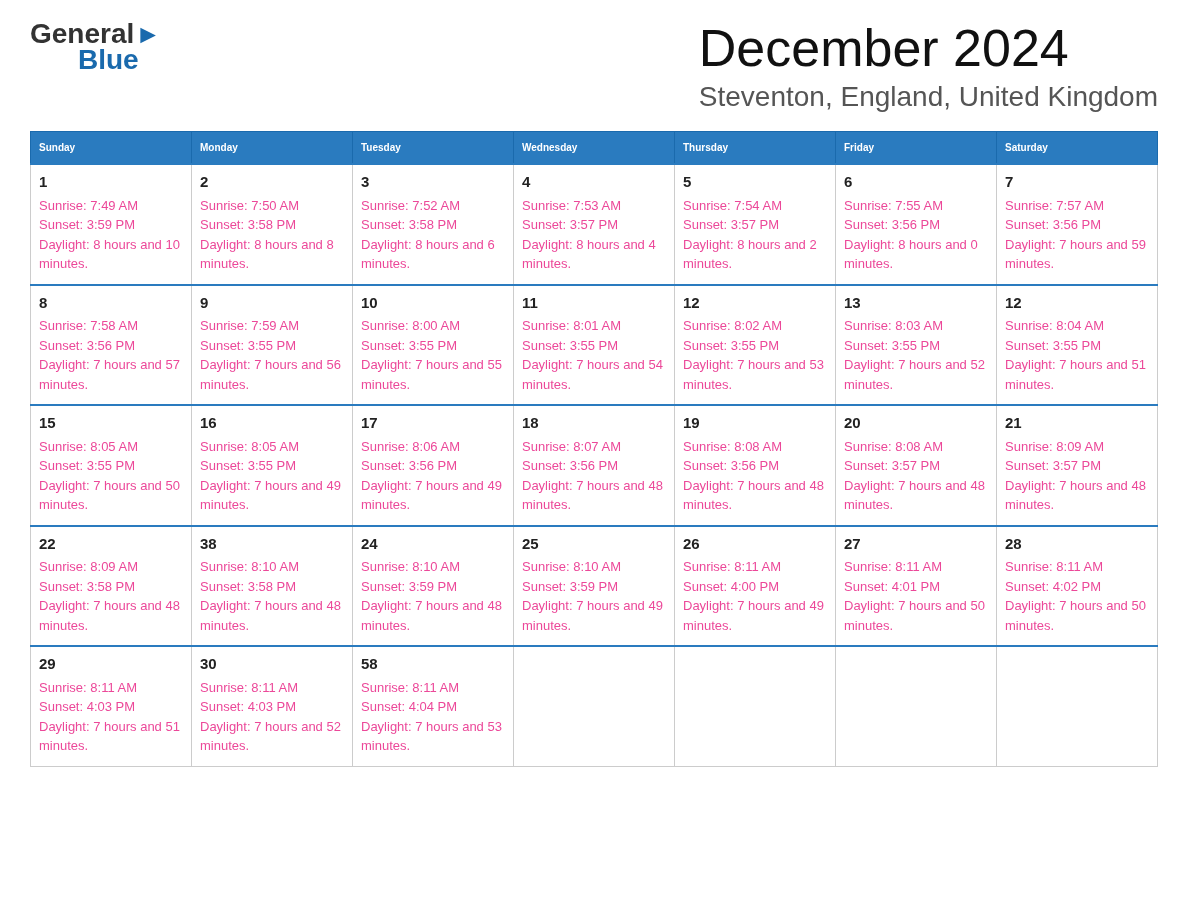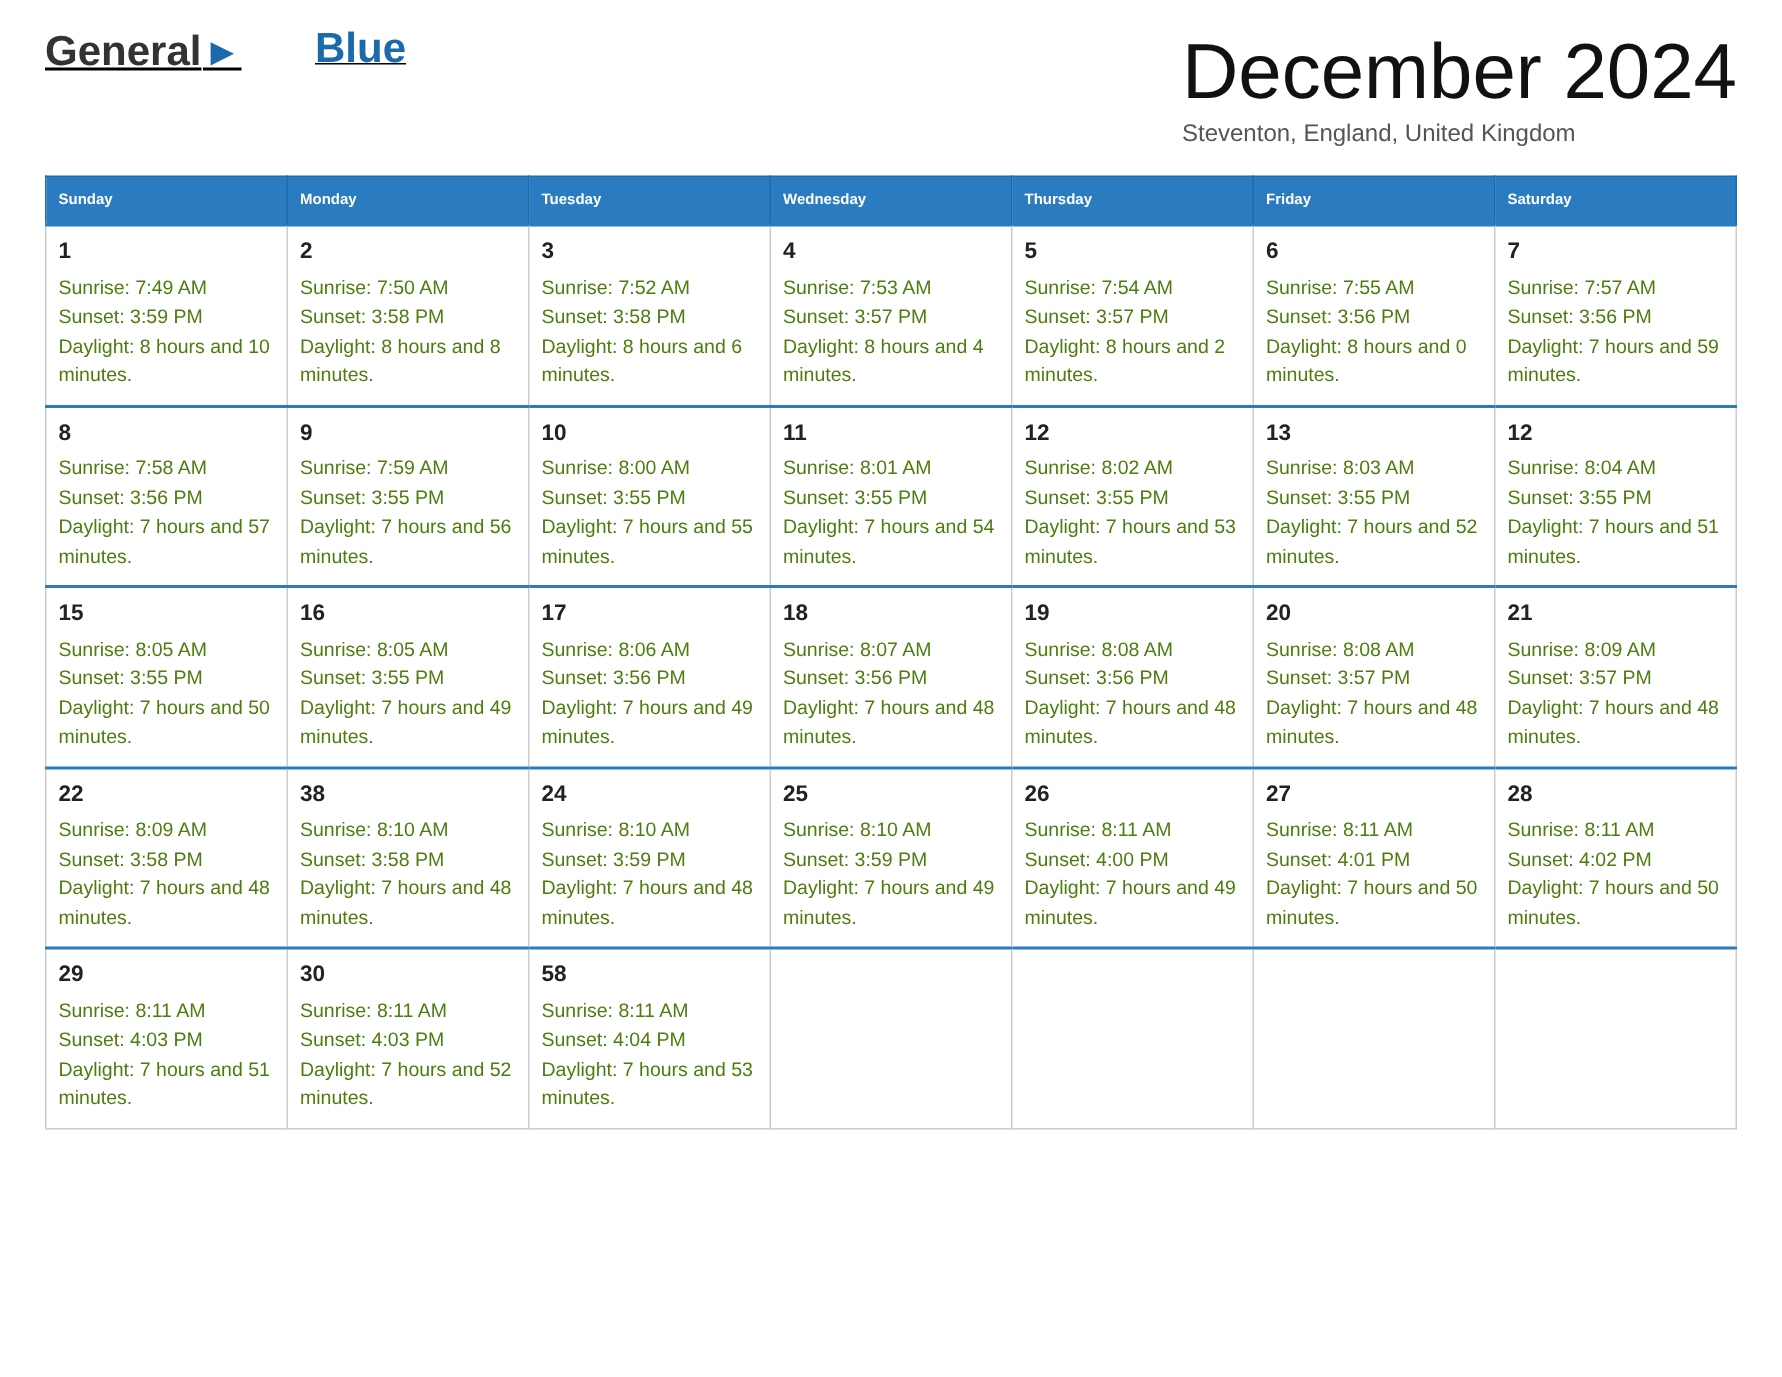--- a/index.html
+++ b/index.html
@@ -11,23 +11,22 @@
       padding: 20px 30px;
     }
     .header-area {
       display: flex;
       justify-content: space-between;
       align-items: flex-start;
       margin-bottom: 18px;
     }
     .logo-area {
       display: flex;
-      flex-direction: row;
+      flex-direction: column;
       align-items: flex-start;
-      text-decoration: underline;
     }
     .logo-text {
       display: flex;
       align-items: center;
       font-size: 28px;
       font-weight: bold;
       color: #333;
       line-height: 1;
     }
     .logo-general {
@@ -45,21 +44,21 @@
     .title-area {
       text-align: left;
     }
     .month-title {
       font-size: 52px;
       font-weight: normal;
       color: #111;
       line-height: 1.1;
     }
     .location-subtitle {
-      font-size: 16px;
+      font-size: 28px;
       color: #555;
       margin-top: 4px;
     }
     .calendar-table {
       width: 100%;
       border-collapse: collapse;
       border: 1px solid #aaa;
     }
     .calendar-table th {
       background-color: #2a7bbf;
@@ -84,21 +83,21 @@
       border-top: 2px solid #2a7bbf;
     }
     .day-number {
       font-size: 15px;
       font-weight: bold;
       display: block;
       margin-bottom: 2px;
     }
     .day-info {
       font-size: 13px;
-      color: #4d7c0f;
+      color: #ec4899;
     }
     .empty-cell {
       background: #fff;
     }
   </style>
 </head>
 <body>
 
 <div class="header-area">
   <div class="logo-area">

